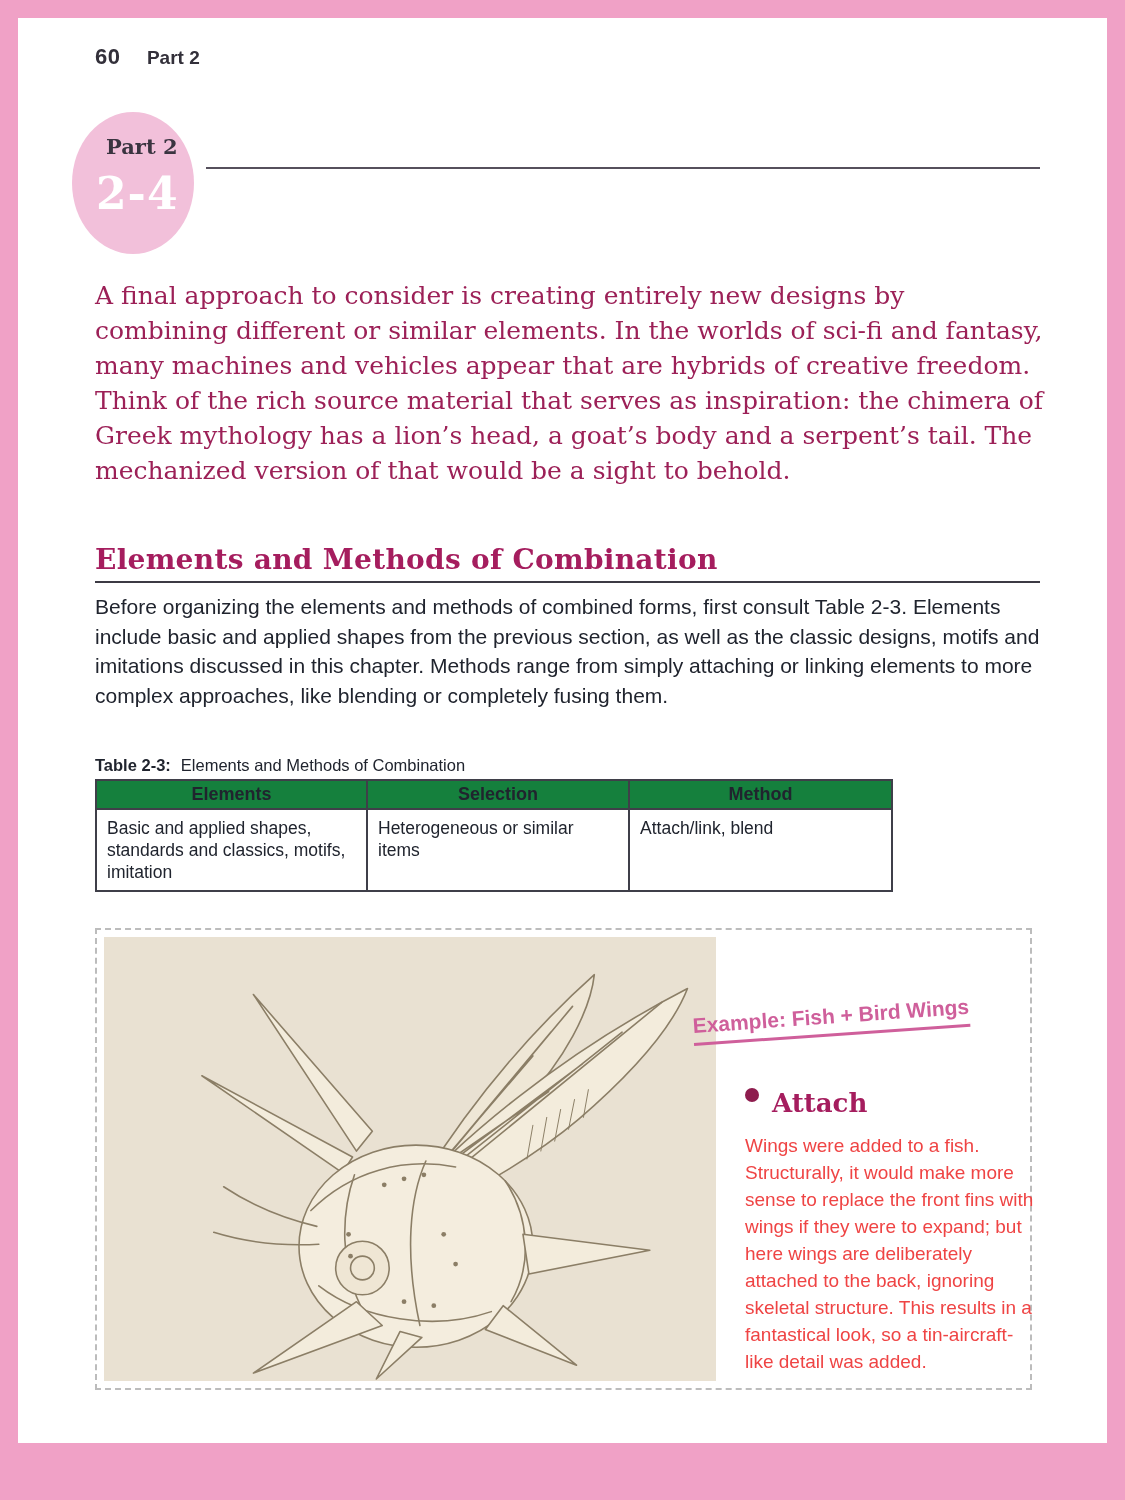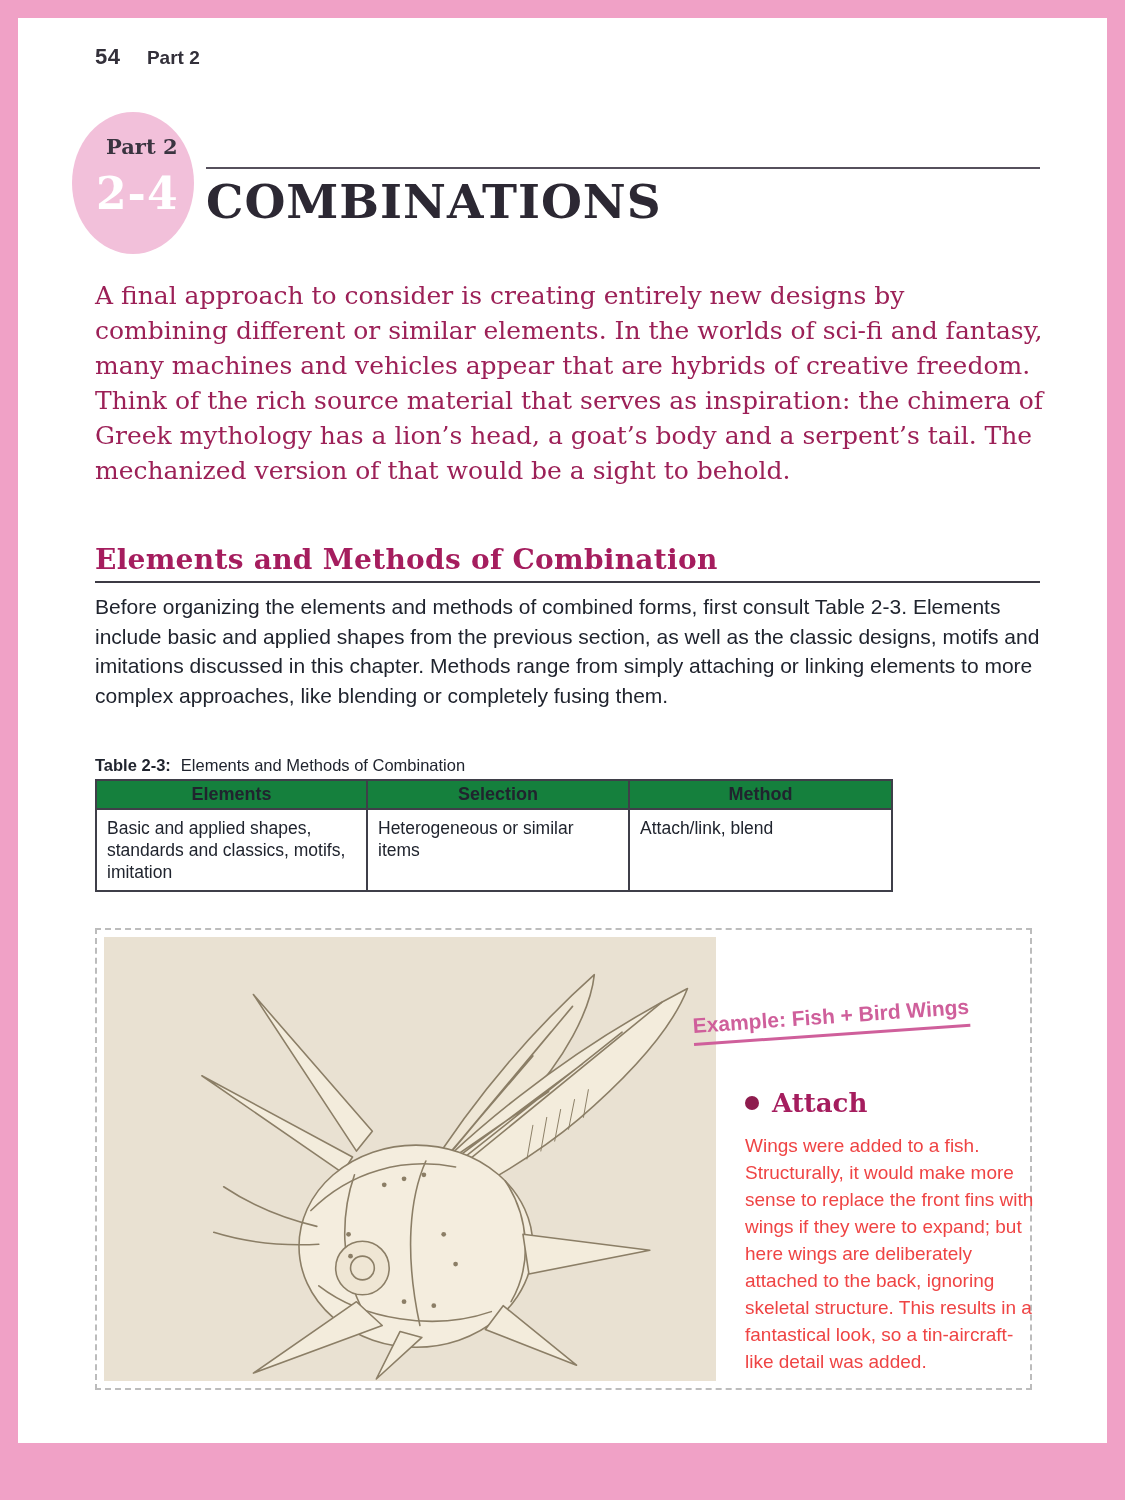--- a/index.html
+++ b/index.html
@@ -84,21 +84,21 @@
     background:#e9e1d2;
   }
   .sketch-area svg { width:100%; height:100%; display:block; }
 
   .example-label {
     position:absolute; left:596px; top:84px;
     font-size:21px; font-weight:bold; color:#cf5f9b;
     transform:rotate(-4deg); transform-origin:left center;
     border-bottom:3px solid #cf5f9b; padding-bottom:5px; white-space:nowrap;
   }
-  .callout-head { position:absolute; left:648px; top:158px; display:flex; align-items:center; }
+  .callout-head { position:absolute; left:648px; top:158px; display:flex; }
   .bullet {
     width:14px; height:14px; border-radius:50%; background:#8e1c4e;
     display:inline-block; margin-right:13px;
   }
   .callout-title {
     font-family:"DejaVu Serif", serif; font-size:26px; font-weight:bold; color:#a51d5e;
   }
   .callout-body {
     position:absolute; left:648px; top:202px; width:292px;
     font-size:19px; line-height:27px; color:#ef4444;
@@ -108,31 +108,30 @@
 <body>
 
 <div class="page">
 
   <div class="frame top"></div>
   <div class="frame left"></div>
   <div class="frame right"></div>
   <div class="frame bottom"></div>
 
   <div class="runhead">
-    <span class="pagenum">54</span>
+    <span class="pagenum">60</span>
     <span class="part">Part 2</span>
   </div>
 
   <div class="badge">
     <div class="badge-part">Part 2</div>
     <div class="badge-num">2-4</div>
   </div>
 
   <div class="kicker-rule"></div>
-  <div class="chapter-title">COMBINATIONS</div>
 
   <p class="intro">A final approach to consider is creating entirely new designs by combining different or similar elements. In the worlds of sci-fi and fantasy, many machines and vehicles appear that are hybrids of creative freedom. Think of the rich source material that serves as inspiration: the chimera of Greek mythology has a lion’s head, a goat’s body and a serpent’s tail. The mechanized version of that would be a sight to behold.</p>
 
   <h2 class="sec-head">Elements and Methods of Combination</h2>
   <div class="sec-rule"></div>
   <p class="sec-body">Before organizing the elements and methods of combined forms, first consult Table 2-3. Elements include basic and applied shapes from the previous section, as well as the classic designs, motifs and imitations discussed in this chapter. Methods range from simply attaching or linking elements to more complex approaches, like blending or completely fusing them.</p>
 
   <div class="tbl-caption">
     <span class="cap-label">Table 2-3:</span><span>Elements and Methods of Combination</span>
   </div>

